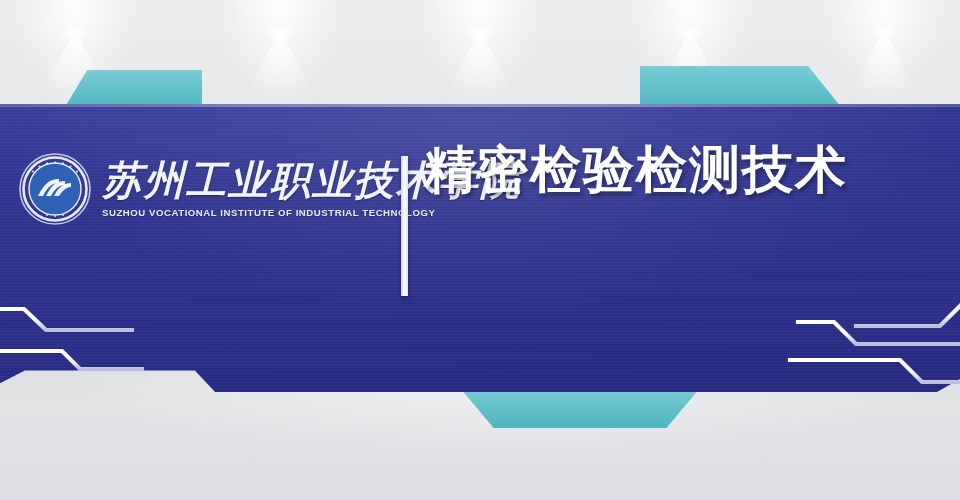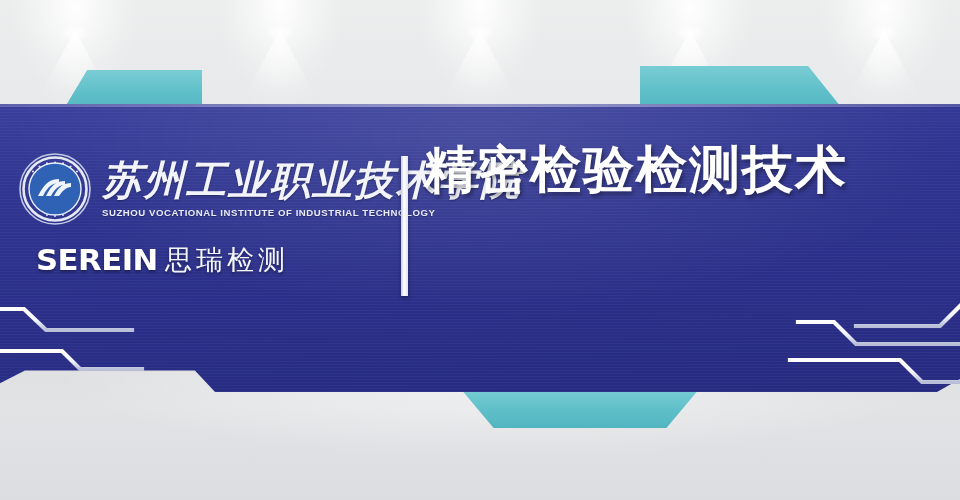--- a/index.html
+++ b/index.html
@@ -225,24 +225,20 @@
             </g>
           </svg>
         </div>
 
         <div>
           <div class="school-cn">苏州工业职业技术学院</div>
           <div class="school-en">SUZHOU VOCATIONAL INSTITUTE OF INDUSTRIAL TECHNOLOGY</div>
         </div>
       </div>
 
-      <div class="brand-row">
-        <div class="serein">SEREIN</div>
-        <div class="serein-cn">思瑞检测</div>
-      </div>
     </div>
 
     <div class="divider"></div>
 
     <div class="title">
       <div>精密检验检测技术</div>
     </div>
 
   </div>
 </div>

